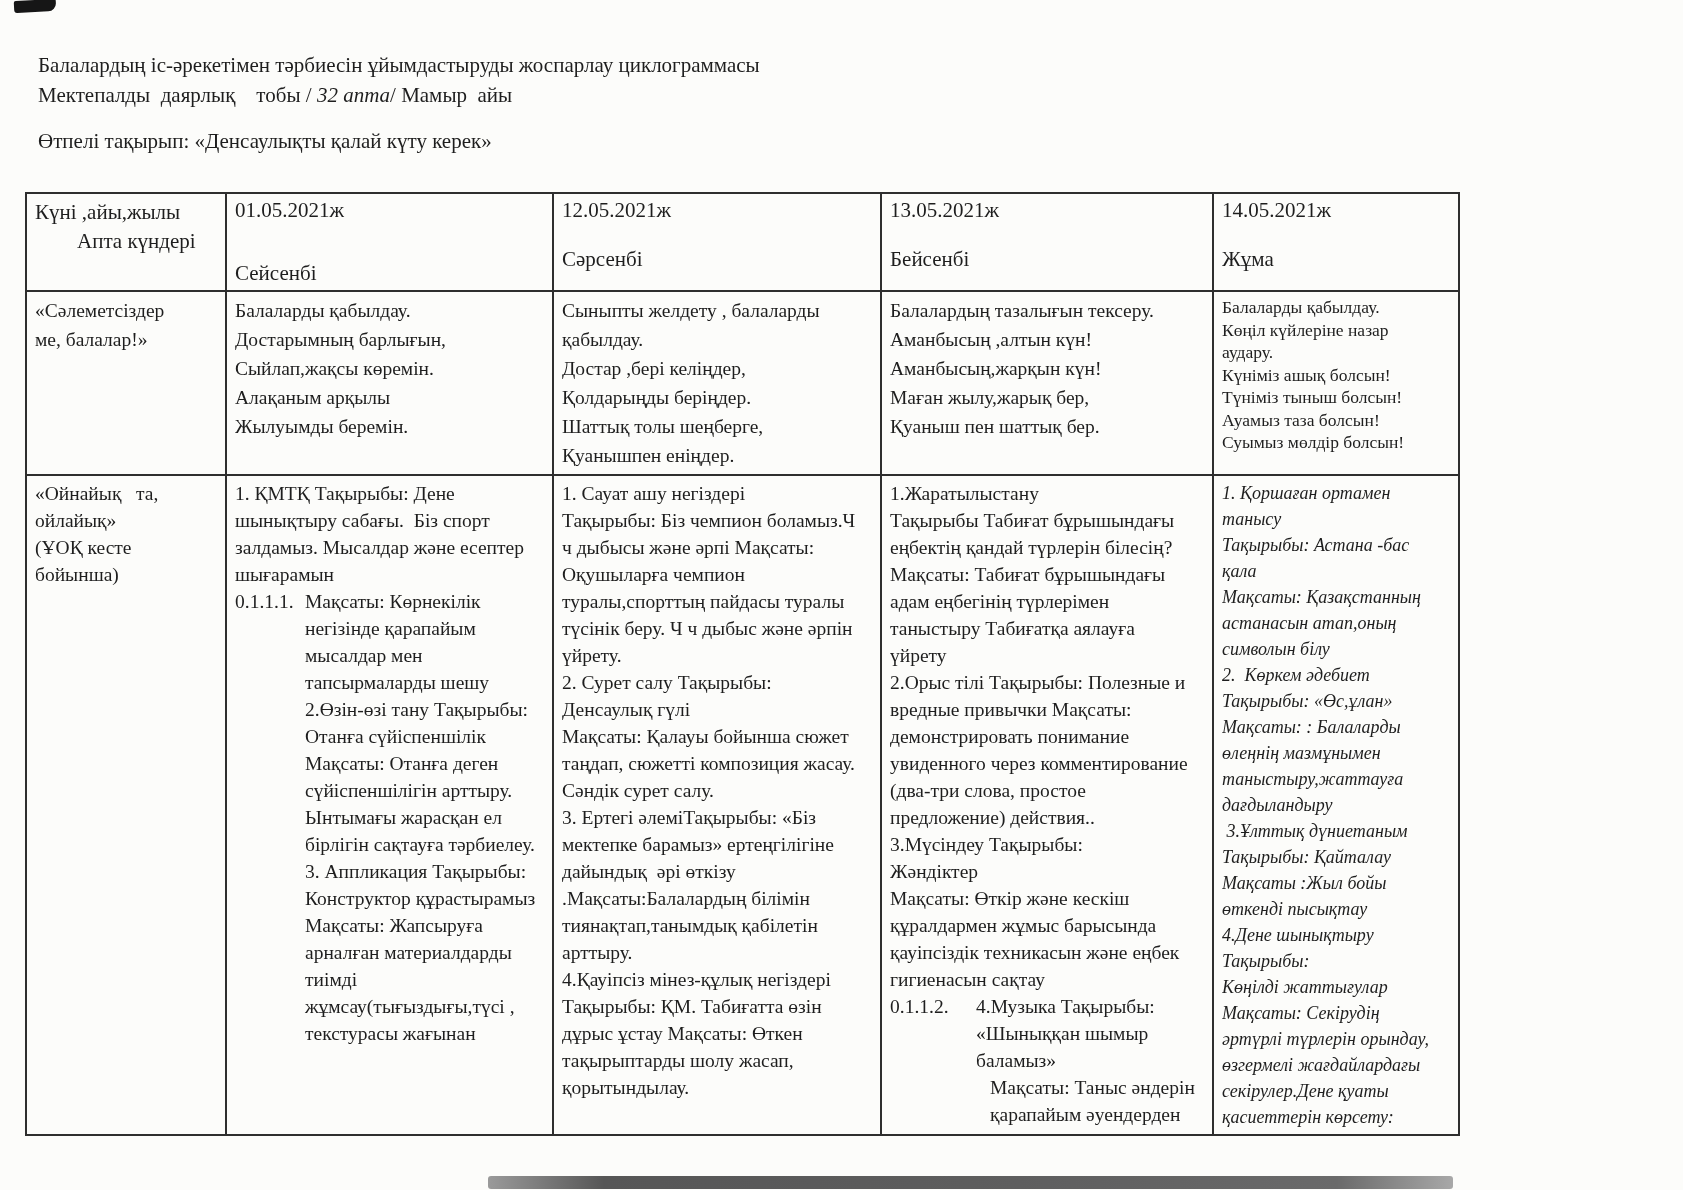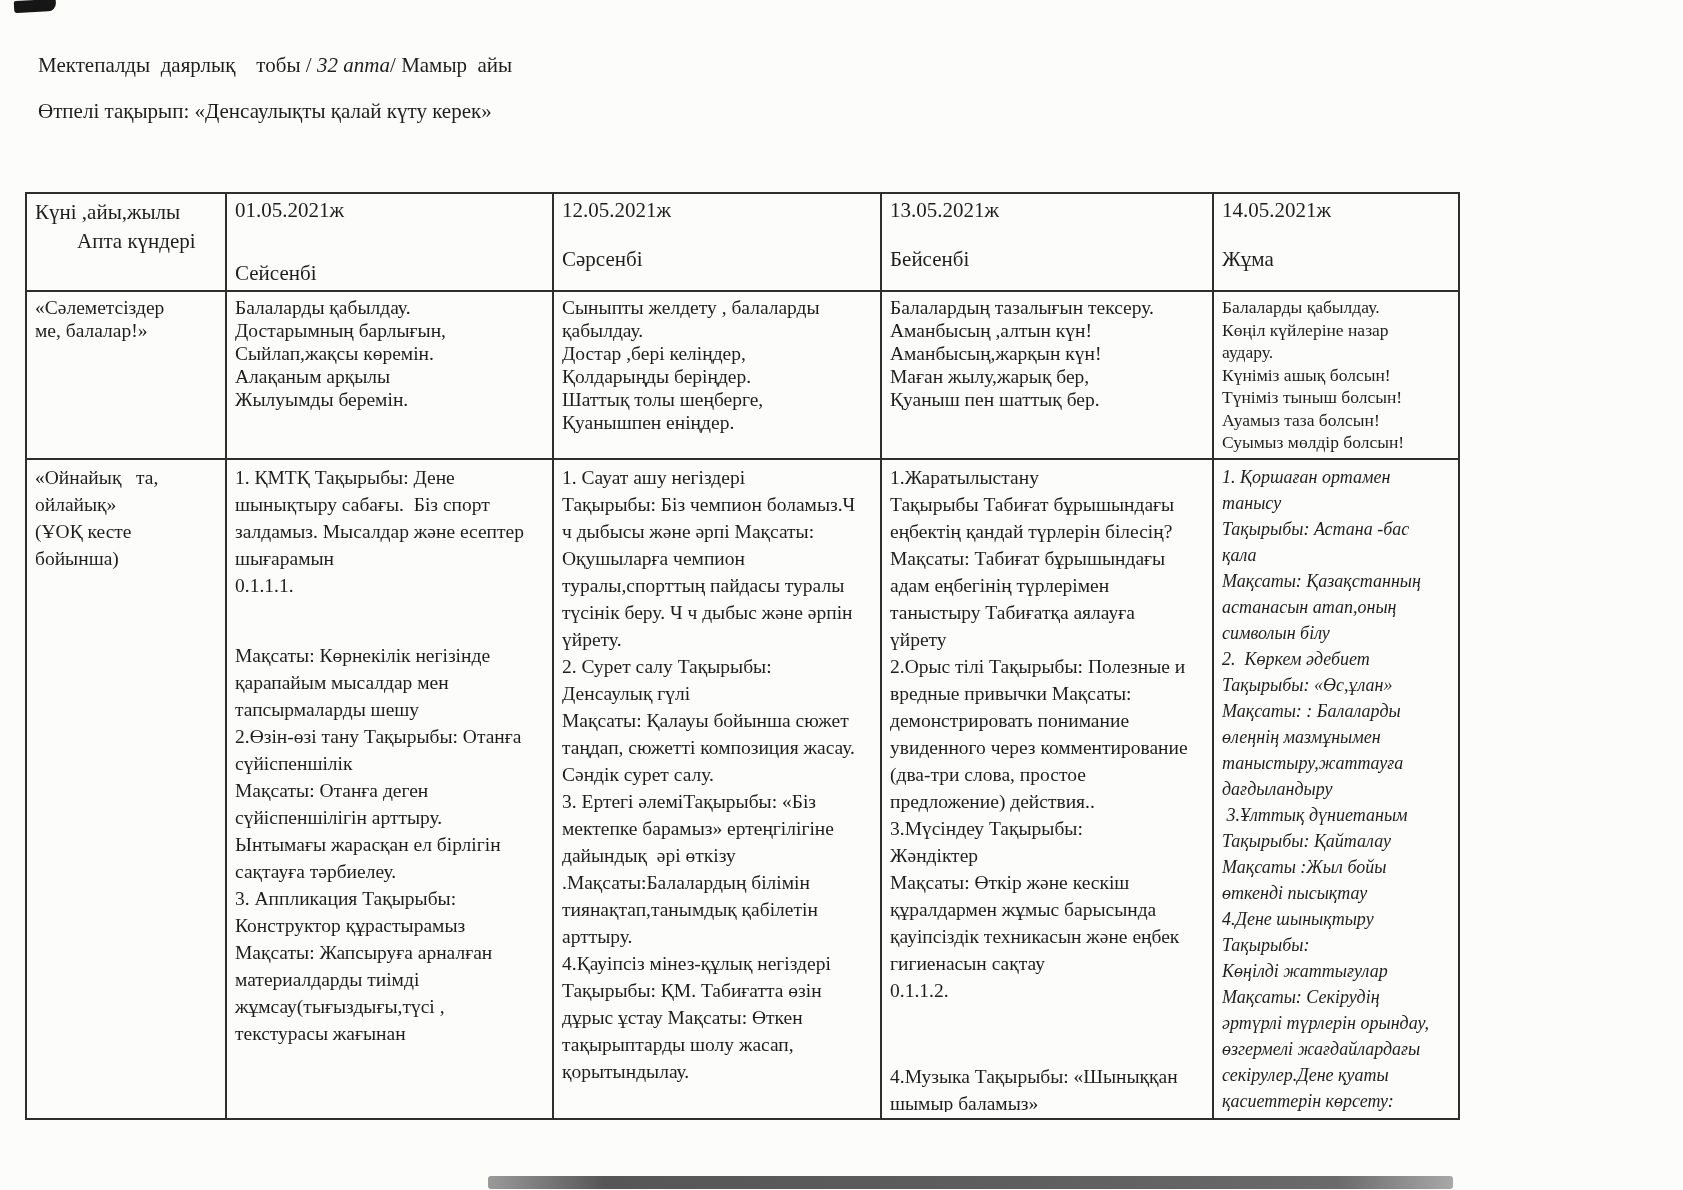--- a/index.html
+++ b/index.html
@@ -37,40 +37,41 @@
   .pre{white-space:pre-wrap;}
   
   .r-head td{height:98px;}
   .hflex{display:flex;flex-direction:column;height:86px;font-size:21px;}
   .hflex .day{margin-top:auto;}
   .day.dleft{text-align:left;margin-bottom:-2px;}
   .day.dright{text-align:left;margin-bottom:12px;}
   .corner2{padding-left:42px;}
   .corner{font-size:21px;line-height:29px;}
   
-  .r-greet td{height:138px;line-height:23px;padding:3px 10px 3px 8px;}
+  .r-greet td{height:138px;line-height:29px;padding:3px 10px 3px 8px;}
   .r-greet .fricell{font-size:17.5px;line-height:22.5px;}
   
   .r-act td{height:660px;}
   .r-act .clip{height:648px;overflow:hidden;line-height:27px;}
   .labelcell{line-height:27px;}
-  .numrow{display:flex;flex-direction:column;}
+  .numrow{display:flex;}
   .num{flex:0 0 70px;}
   .num4{flex:0 0 86px;}
   .numbody{flex:1;min-width:0;}
   .goalindent{margin-left:14px;}
   .fricell-act{font-size:18px;font-style:italic;}
   .fricell-act .clip{line-height:26px;}
 </style>
 </head>
 <body>
 
 <div class="corner-mark"></div>
 
 <div class="doc-header">
+  <div>Балалардың іс-әрекетімен тәрбиесін ұйымдастыруды жоспарлау циклограммасы</div>
   <div class="pre"><span>Мектепалды  даярлық    тобы / </span><span class="italic">32 апта</span><span>/ Мамыр  айы</span></div>
   <div class="h-theme">Өтпелі тақырып: «Денсаулықты қалай күту керек»</div>
 </div>
 
 <table class="plan">
   <colgroup>
     <col style="width:200px">
       <col style="width:327px">
       <col style="width:328px">
       <col style="width:332px">

